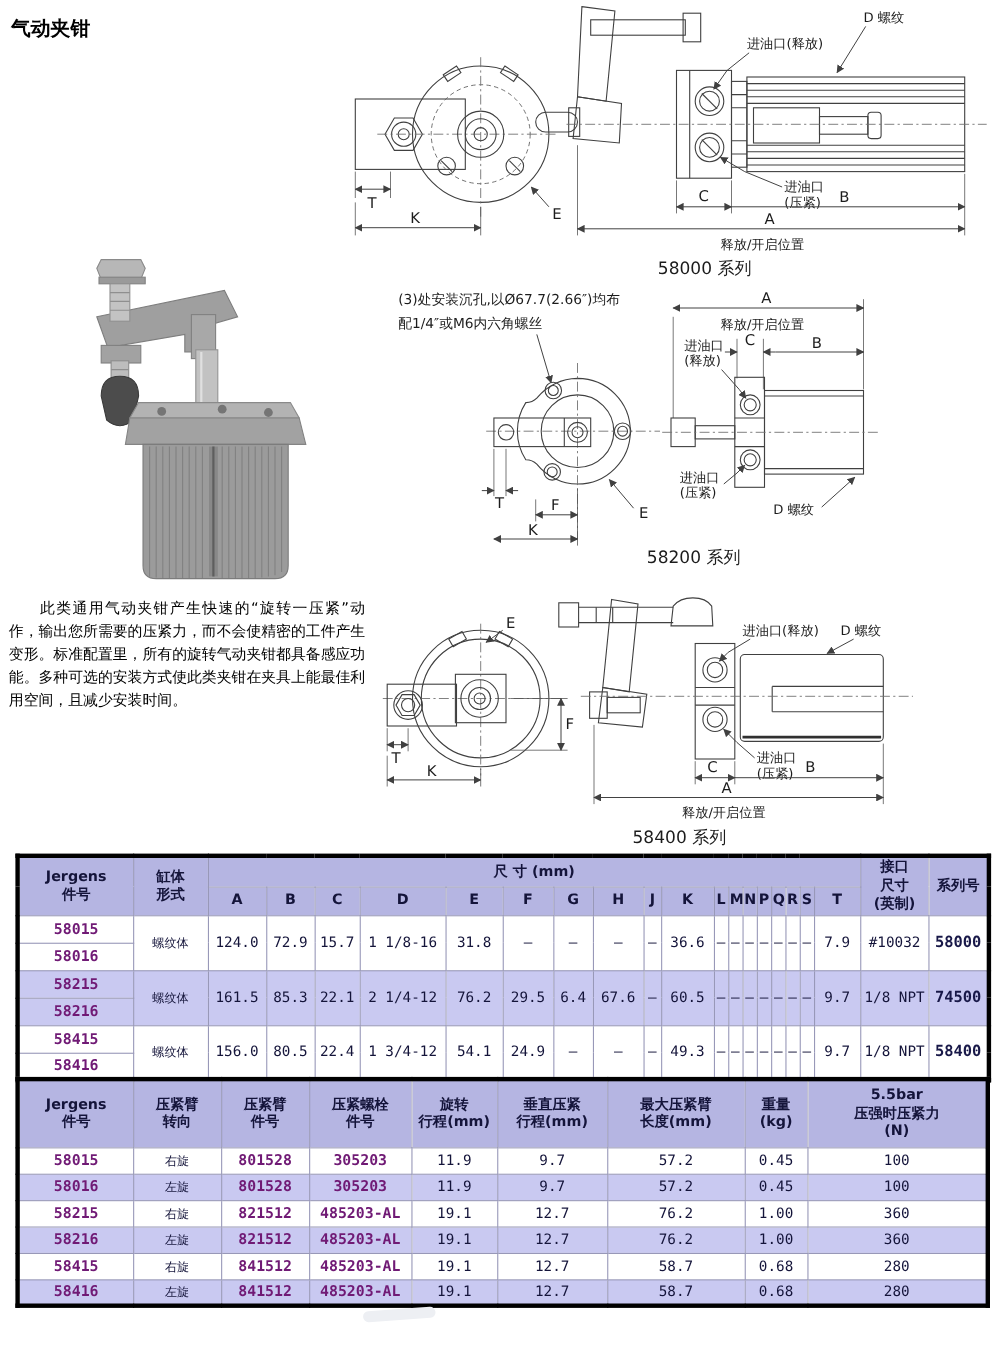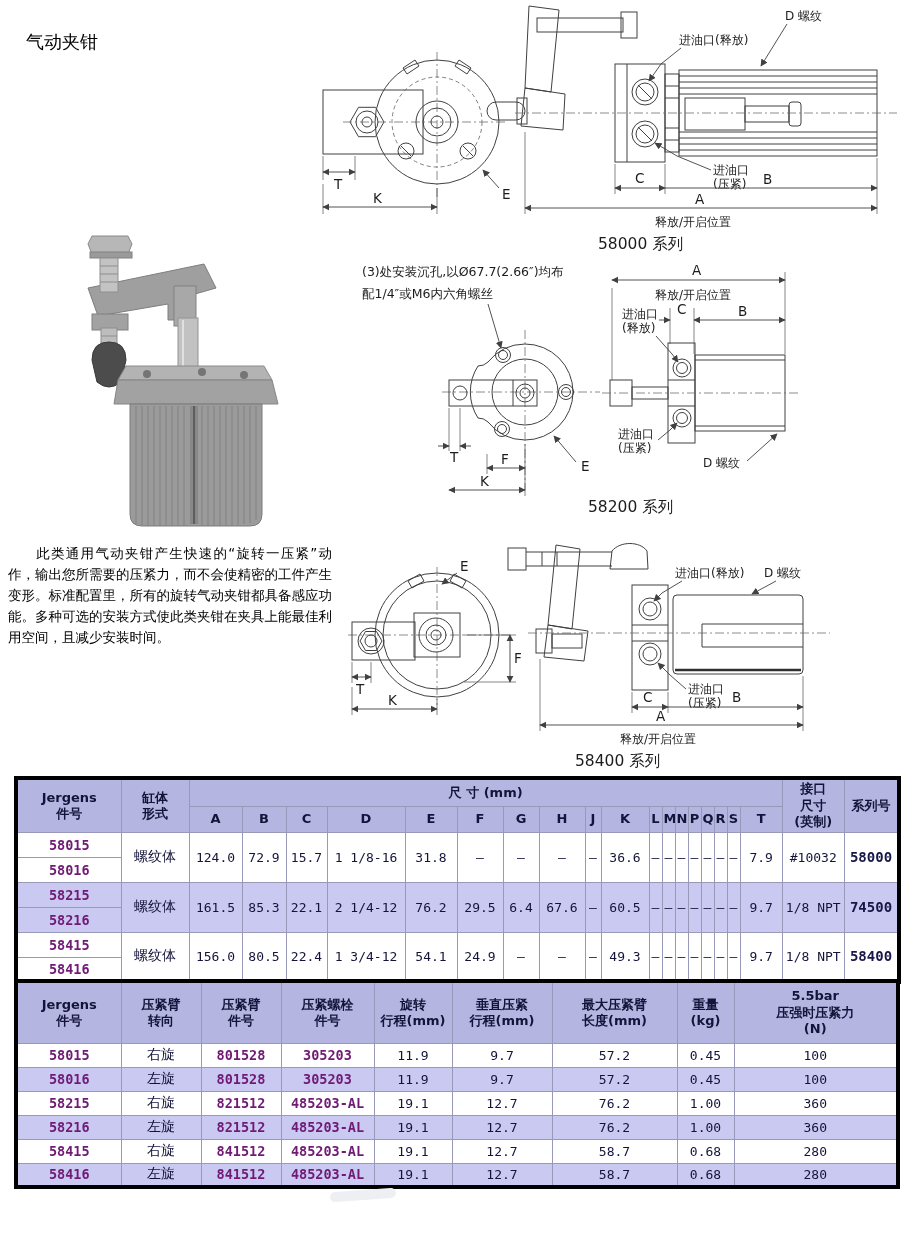--- a/index.html
+++ b/index.html
@@ -1,18 +1,18 @@
 <!DOCTYPE html>
 <html><head>
 <meta charset="utf-8">
 <style>
   html,body{margin:0;padding:0;background:#fff;}
   .page{position:relative;width:910px;height:1246px;background:#ffffff;overflow:hidden;
         font-family:"DejaVu Sans",sans-serif;color:#000;}
-  .page-title{position:absolute;left:10px;top:14px;font-size:18px;font-weight:normal;margin:16px;}
+  .page-title{position:absolute;left:10px;top:14px;font-size:18px;font-weight:bold;margin:0;}
   .subtitle{position:absolute;left:10px;top:64px;font-size:13.5px;font-weight:bold;line-height:1.35;}
   .intro{position:absolute;left:8px;top:543px;width:324px;margin:0;font-size:13.5px;line-height:1.55;
          text-indent:2.1em;text-align:justify;}
   svg{position:absolute;}
   svg .ln{stroke:#404040;stroke-width:1;fill:none;}
   svg .thk{stroke:#303030;stroke-width:2.5;fill:none;}
   svg .cl{stroke:#707070;stroke-width:0.8;fill:none;stroke-dasharray:9 3 2 3;}
   svg .dsh{stroke:#606060;stroke-width:0.8;fill:none;stroke-dasharray:4 3;}
   svg .dim{stroke:#404040;stroke-width:0.9;fill:none;}
   svg .ext{stroke:#505050;stroke-width:0.7;fill:none;}
@@ -29,21 +29,21 @@
   .catalog-table thead th{background:#b5b5e2;font-weight:bold;white-space:pre-line;
       font-size:13px;line-height:1.25;}
   .dim-table{left:14px;top:776px;width:882px;}
   .arm-table{left:14px;top:979px;width:882px;}
   .dim-table thead tr:first-child{height:28px;}
   .dim-table thead tr:last-child{height:26px;}
   .dim-table tbody tr{height:25px;}
   .arm-table thead tr{height:62px;}
   .arm-table tbody tr{height:24px;}
   td.num{font-family:"DejaVu Sans Mono",monospace;font-size:13px;}
-  td.cn{font-size:14px;}
+  td.cn{font-size:11px;}
   td.pn{font-family:"DejaVu Sans Mono",monospace;font-size:13.5px;font-weight:bold;color:#701a75;}
   td.series{font-family:"DejaVu Sans Mono",monospace;font-size:14px;font-weight:bold;color:#181848;}
   tr.hl td{background:#c9c9f1;}
   tr.plain td{background:#ffffff;}
   .watermark{position:absolute;left:330px;top:1190px;width:66px;height:10px;background:#edeff3;
       border-radius:5px;transform:rotate(-4deg);}
 </style>
 </head>
 <body>
 

